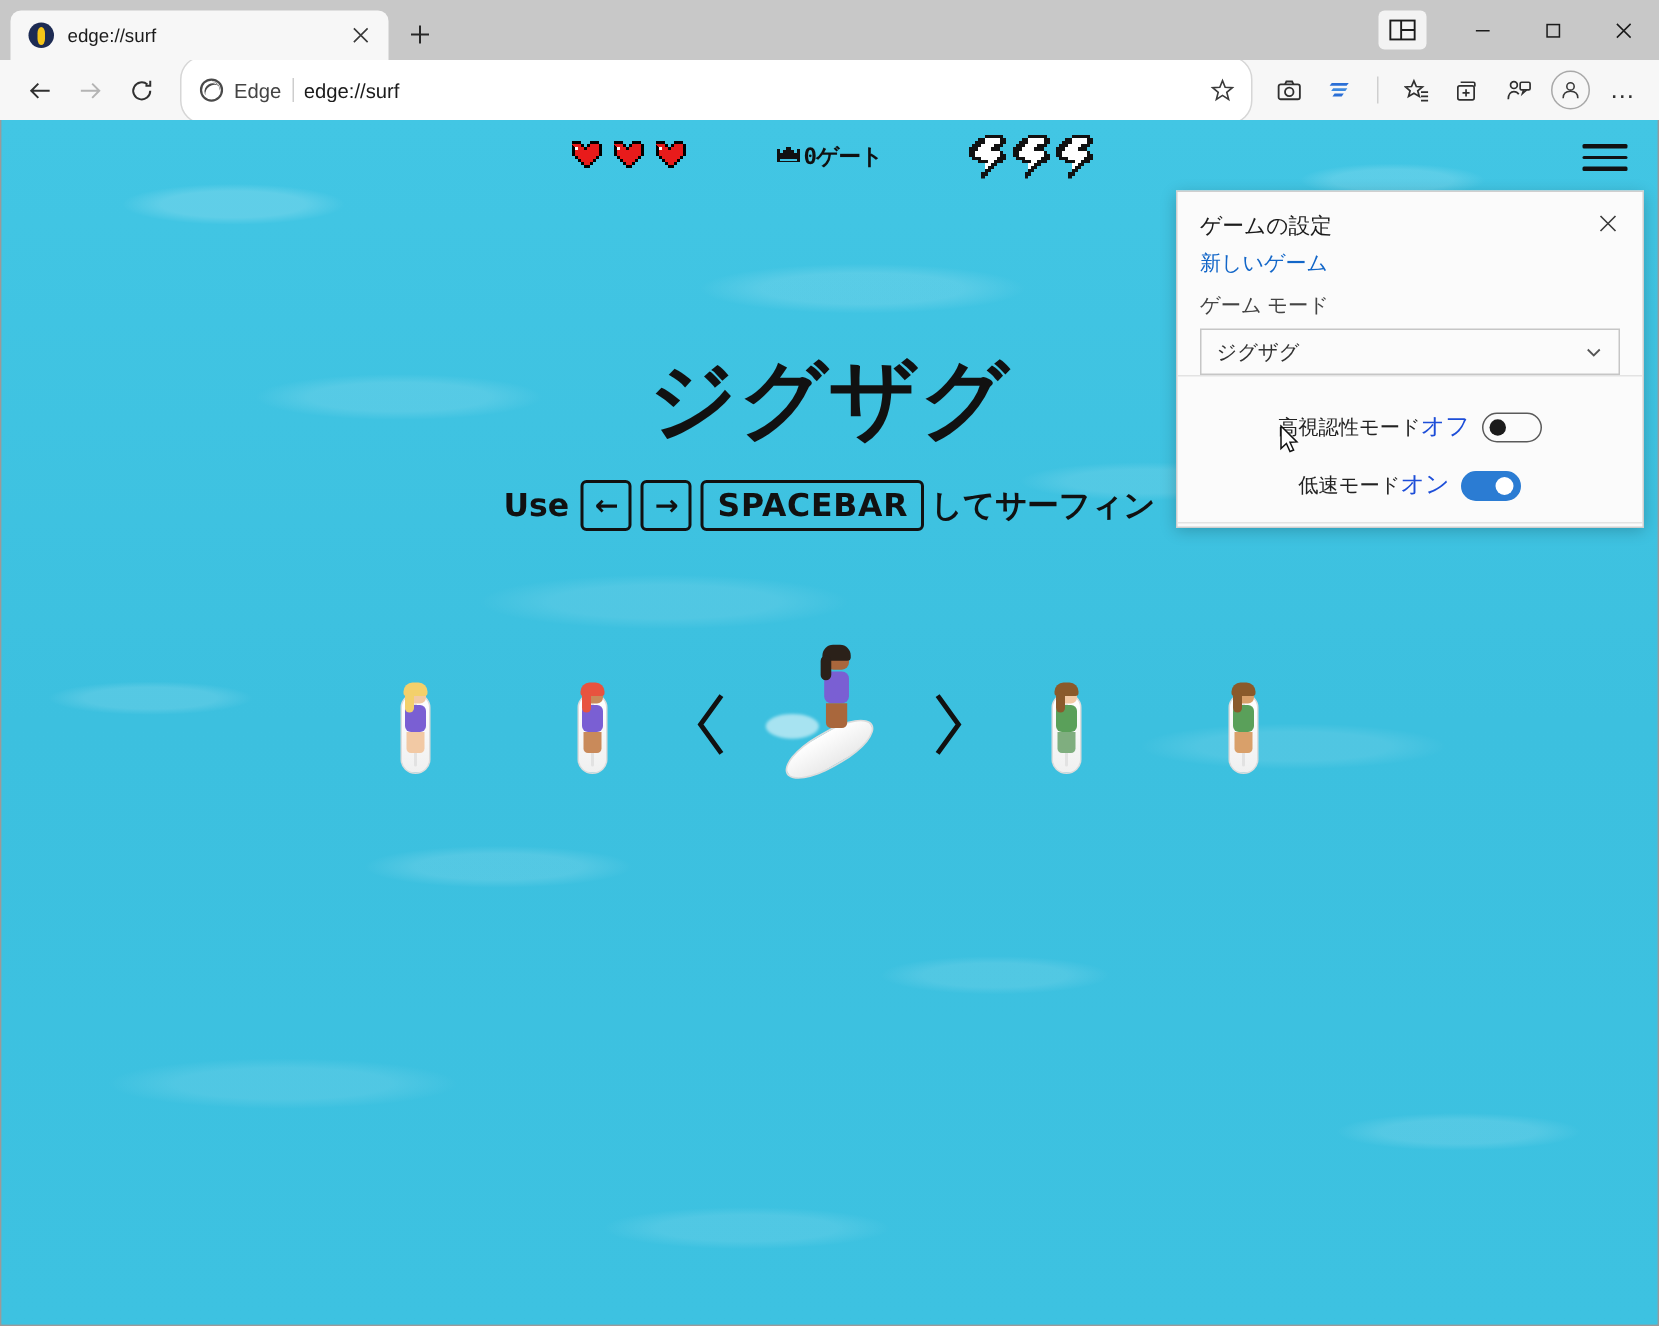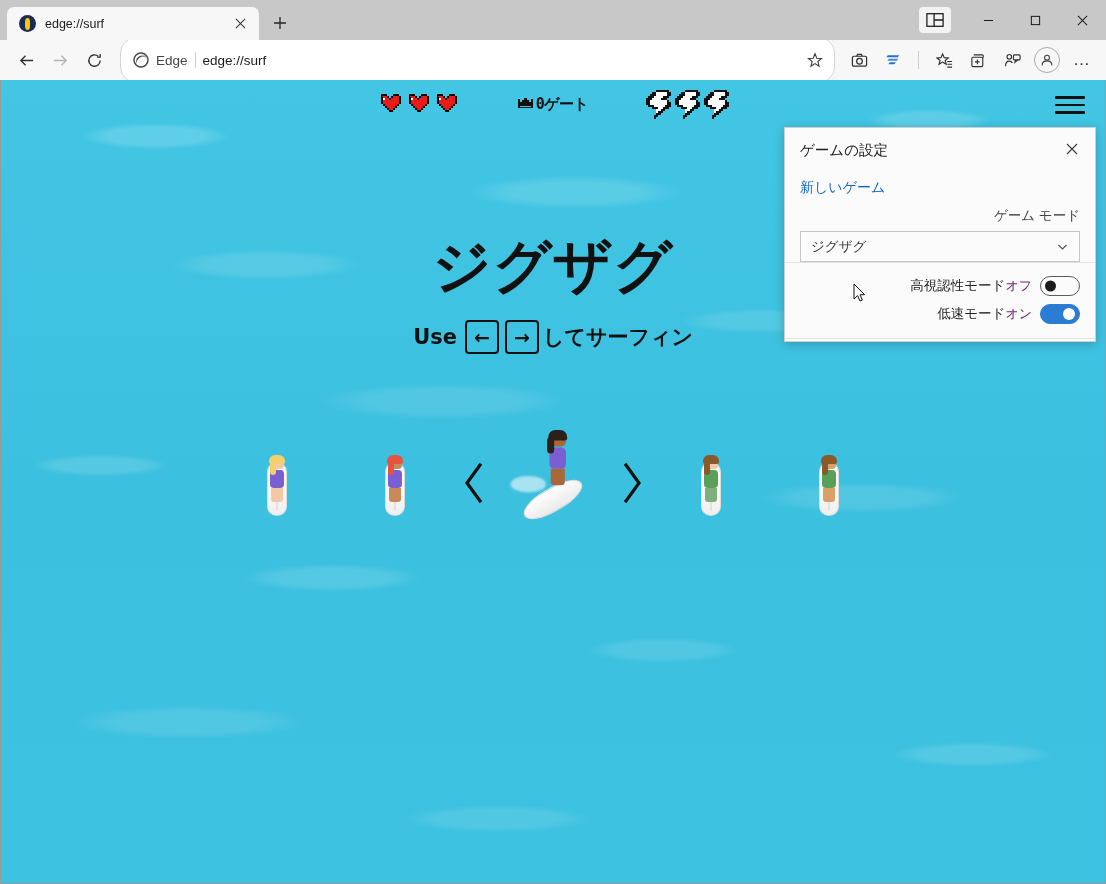--- a/index.html
+++ b/index.html
@@ -308,32 +308,31 @@
     display: flex; align-items: flex-end; justify-content: space-between;
     padding: 13px 12px 0 15px;
   }
   .st-title { font-size: 14.5px; color: #1b1b1b; }
   .st-close {
     width: 22px; height: 22px;
     display: flex; align-items: center; justify-content: center;
     color: #3a3a3a; margin-top: -4px;
   }
   .st-close svg { width: 12px; height: 12px; }
-  .st-body { padding: 0 15px; margin-top: 12px; }
+  .st-body { padding: 0 15px; }
   .st-link {
     display: block;
     font-size: 14px; color: #1266c8;
     padding: 7px 0 6px;
     text-decoration: none;
     cursor: pointer;
   }
   .st-label {
     font-size: 13.5px; color: #444;
     padding: 4px 0 4px;
-    text-align: right;
   }
   .st-select {
     position: relative;
     height: 31px;
     border: 1px solid #c6c6c6;
     background: #fbfbfb;
     display: flex; align-items: center;
     padding: 0 10px;
     font-size: 13.5px; color: #333;
     margin-top: 2px;
@@ -346,26 +345,27 @@
   .st-select .chevd svg { width: 13px; height: 13px; display: block; }
   .st-score {
     display: flex; align-items: center; gap: 7px;
     font-size: 13px; color: #444;
     padding: 13px 0 14px;
   }
   .st-score .crown-sm { width: 14px; height: 11px; flex: 0 0 14px; }
   .st-divider { height: 1px; background: #e3e3e3; }
   .st-rows { padding: 9px 15px 10px; }
   .st-row {
-    display: flex; align-items: center; justify-content: flex-end;
+    display: flex; align-items: center; justify-content: center;
     padding: 4px 0;
+    margin-top: 10px;
   }
   .st-row-label { font-size: 13.5px; color: #222; }
   .st-toggle-wrap { display: flex; align-items: center; gap: 8px; }
-  .st-toggle-state { font-size: 13px; color: #701a75; }
+  .st-toggle-state { font-size: 16px; color: #1d4ed8; }
   .switch {
     width: 40px; height: 20px; border-radius: 10px;
     position: relative; flex: 0 0 40px;
   }
   .switch.off { background: #fbfbfb; border: 1px solid #5a5a5a; }
   .switch.off .knob {
     position: absolute; left: 4px; top: 50%; transform: translateY(-50%);
     width: 11px; height: 11px; border-radius: 50%; background: #1b1b1b;
   }
   .switch.on { background: #2b7cd3; border: 1px solid #2b7cd3; }
@@ -579,20 +579,21 @@
         <span></span>
         <span></span>
     </div>
 
     <div class="game-title">ジグザグ</div>
 
     <div class="instructions">
       <span class="word">Use</span>
       <span class="keycap">←</span>
       <span class="keycap">→</span>
+      <span class="keycap wide">SPACEBAR</span>
       <span>してサーフィン</span>
     </div>
 
     <div class="carousel">
 
       <div class="surfer-slot">
         <div class="surfer">
           <div class="board-v"></div>
           <div class="person">
             <div class="p-head" style="background:#f2c9a4;position:relative;">

